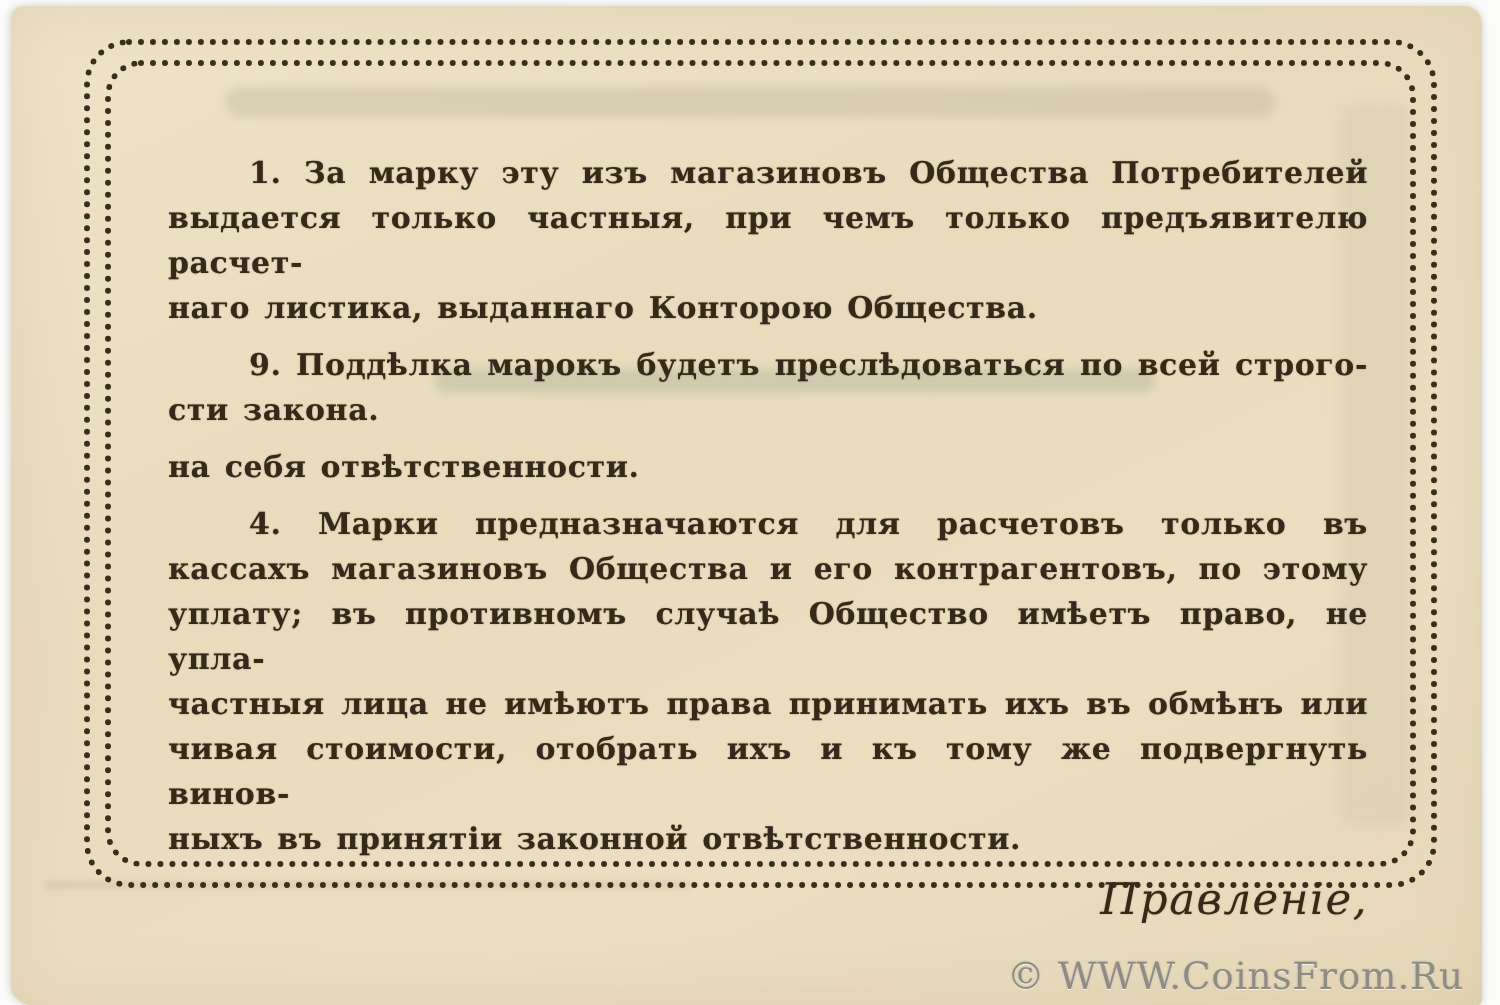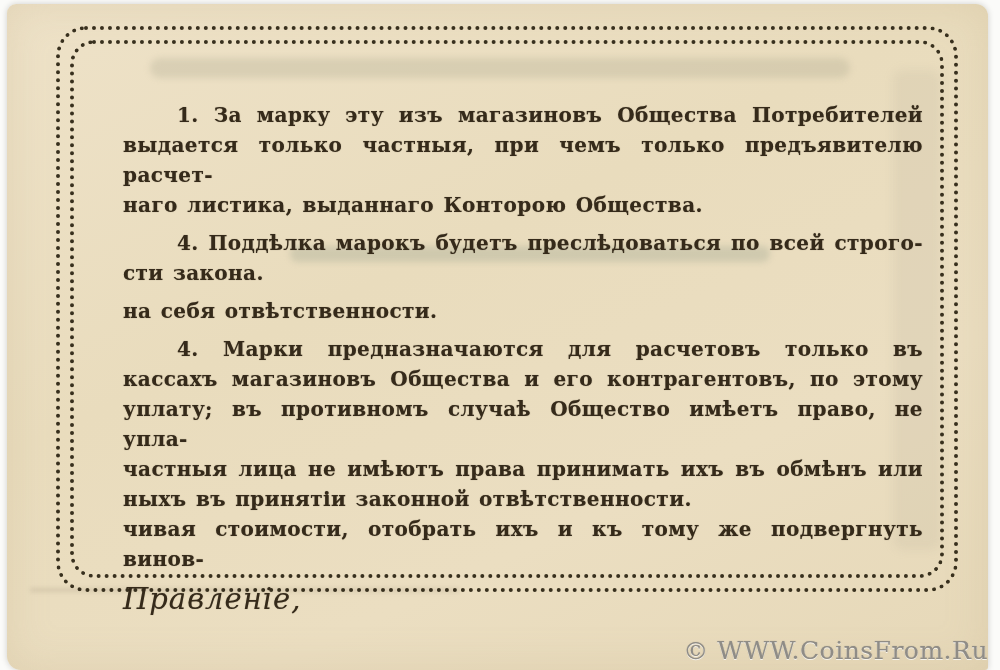--- a/index.html
+++ b/index.html
@@ -26,50 +26,50 @@
   .ghost-b { left: 290px; top: 246px; width: 480px; height: 16px; background: rgba(150,158,138,0.30); }
   .ghost-c { left: 893px; top: 70px;  width: 48px;  height: 480px; background: rgba(168,162,140,0.14); filter: blur(5px); }
   .ghost-d { left: 30px;  top: 588px; width: 430px; height: 4px;  background: rgba(120,110,88,0.18); filter: blur(2px); }
   
   .dotted-border { position: absolute; box-sizing: border-box; border-radius: 30px; pointer-events: none; }
   .border-outer { left: 56px; top: 26px; width: 902px; height: 566px; border: 4px dotted #38301e; }
   .border-inner { left: 70px; top: 40px; width: 874px; height: 538px; border: 4px dotted #38301e; border-radius: 24px; }
   
   .text-block {
     position: absolute;
-    left: 123px; top: 100px;
+    left: 112px; top: 100px;
     width: 800px;
     color: #352a1a;
     font-size: 20px;
     font-weight: 700;
     letter-spacing: 0.4px;
     word-spacing: 2px;
     text-shadow: 0 0 1px rgba(53,42,26,0.45);
   }
   .paragraph { margin: 0 0 8px 0; }
   .line {
     line-height: 30px;
     text-align: justify;
     text-align-last: justify;
     white-space: normal;
   }
   .line.first { text-indent: 54px; }
   .line.end   { text-align-last: left; }
   .signature {
-    text-align: left;
+    text-align: right;
     font-style: italic;
     font-weight: 500;
     font-size: 29px;
     letter-spacing: 1px;
     text-shadow: 0 0 1px rgba(53,42,26,0.4);
   }
   
   .watermark {
     position: absolute;
-    right: 12px; bottom: 4px;
+    right: 24px; bottom: 4px;
     text-align: center;
     color: #8f8c86;
     font-size: 25px;
     letter-spacing: 0.5px;
     line-height: 30px;
     text-shadow: 0 1px 0 rgba(255,255,255,0.75), 0 0 1px rgba(90,90,90,0.5);
   }
 </style>
 </head>
 <body>
@@ -85,33 +85,33 @@
   <div class="dotted-border border-outer"></div>
   <div class="dotted-border border-inner"></div>
 
   <div class="text-block">
     <div class="paragraph">
       <div class="line first">1. За марку эту изъ магазиновъ Общества Потребителей</div>
       <div class="line">выдается только частныя, при чемъ только предъявителю расчет-</div>
       <div class="line end">наго листика, выданнаго Конторою Общества.</div>
     </div>
     <div class="paragraph">
-      <div class="line first">4. Поддѣлка марокъ будетъ преслѣдоваться по всей строго-</div>
+      <div class="line first">9. Поддѣлка марокъ будетъ преслѣдоваться по всей строго-</div>
       <div class="line end">сти закона.</div>
     </div>
     <div class="paragraph">
       <div class="line end">на себя отвѣтственности.</div>
     </div>
     <div class="paragraph">
       <div class="line first">4. Марки предназначаются для расчетовъ только въ</div>
       <div class="line">кассахъ магазиновъ Общества и его контрагентовъ, по этому</div>
       <div class="line">уплату; въ противномъ случаѣ Общество имѣетъ право, не упла-</div>
       <div class="line">частныя лица не имѣютъ права принимать ихъ въ обмѣнъ или</div>
+      <div class="line">чивая стоимости, отобрать ихъ и къ тому же подвергнуть винов-</div>
       <div class="line end">ныхъ въ принятіи законной отвѣтственности.</div>
-      <div class="line">чивая стоимости, отобрать ихъ и къ тому же подвергнуть винов-</div>
     </div>
     <div class="signature">Правленіе,</div>
   </div>
 
   <div class="watermark">
     <div>© WWW.CoinsFrom.Ru</div>
   </div>
 </div>
 
 </body></html>

